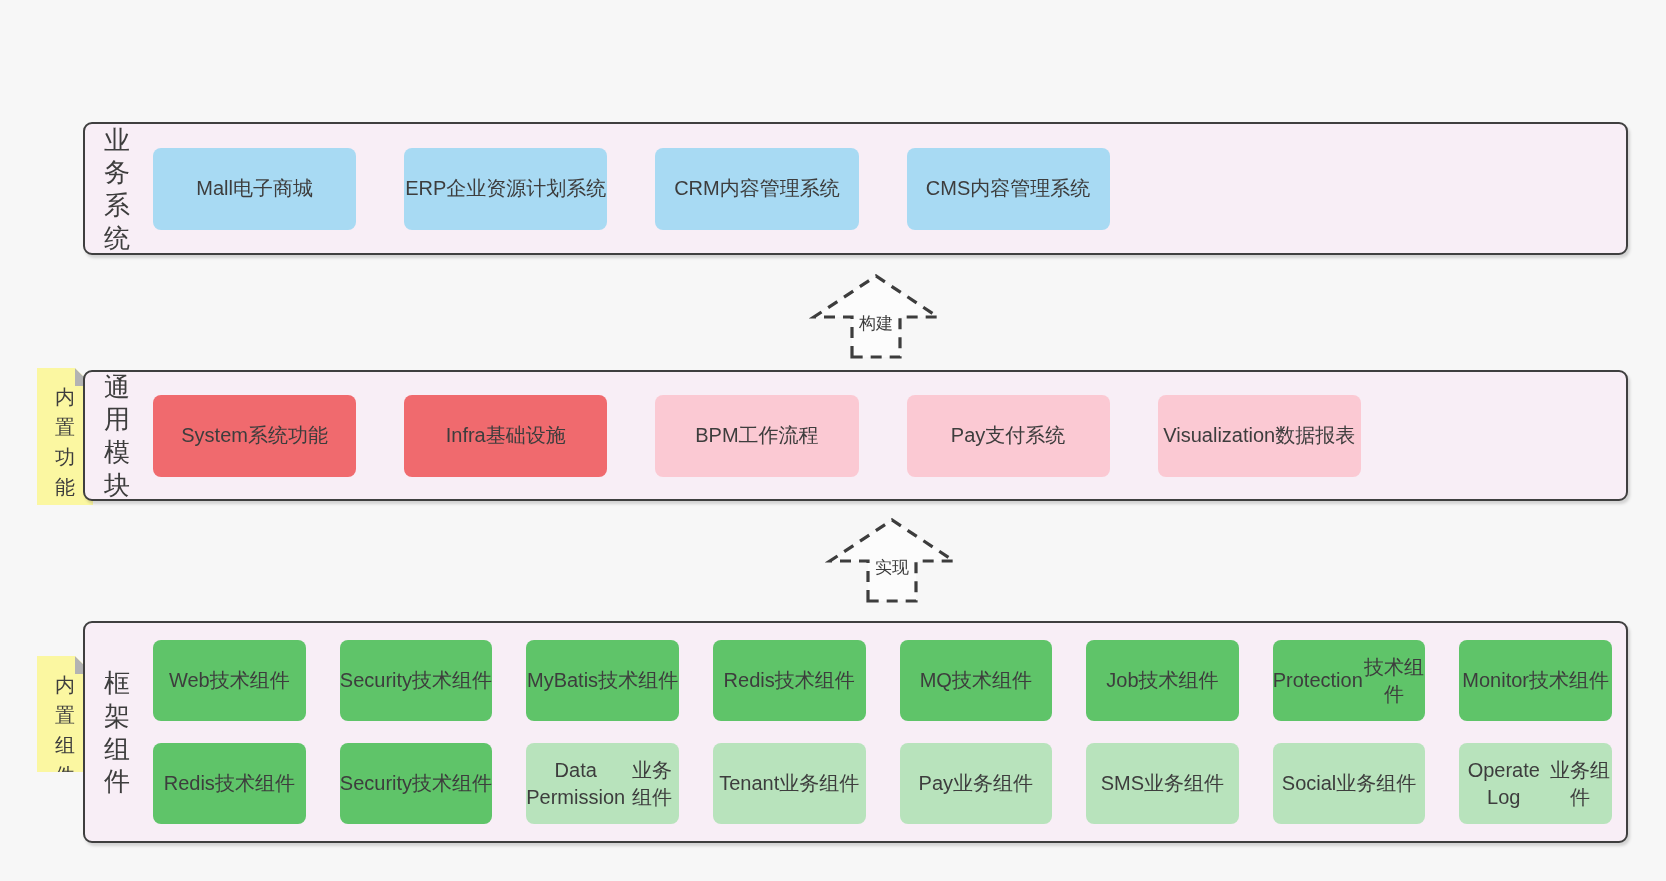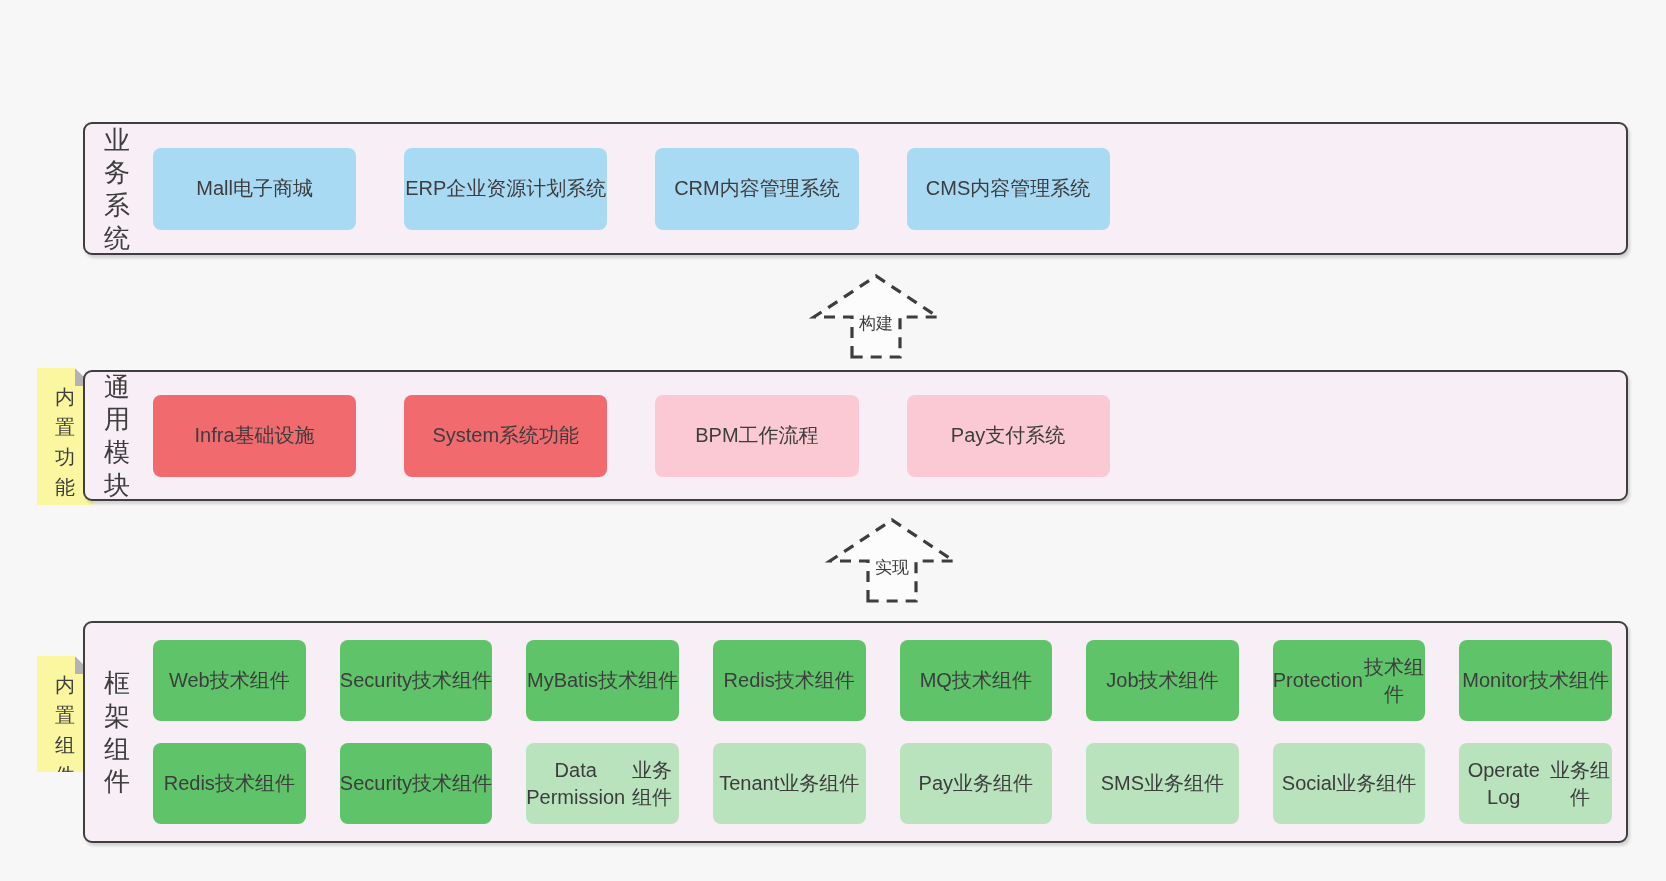--- a/index.html
+++ b/index.html
@@ -162,34 +162,38 @@
 
   <svg class="arrow arrow-1" width="140" height="90" viewBox="0 0 140 90">
     <path d="M46 86 L46 46 L8 46 L70 5 L132 46 L94 46 L94 86 Z"></path>
     <text x="70" y="58">构建</text>
   </svg>
 
   <section class="band band-2">
     <div class="vlabel">通用模块</div>
     <div class="boxes cols6">
       <div class="box red">
+        <span>System</span>
+        <span>系统功能</span>
+      </div>
+      <div class="box red">
         <span>Infra</span>
         <span>基础设施</span>
-      </div>
-      <div class="box red">
-        <span>System</span>
-        <span>系统功能</span>
       </div>
       <div class="box pink">
         <span>BPM</span>
         <span>工作流程</span>
       </div>
       <div class="box pink">
         <span>Pay</span>
         <span>支付系统</span>
+      </div>
+      <div class="box pink">
+        <span>Visualization</span>
+        <span>数据报表</span>
       </div>
     </div>
   </section>
 
   <svg class="arrow arrow-2" width="140" height="90" viewBox="0 0 140 90">
     <path d="M46 86 L46 46 L8 46 L70 5 L132 46 L94 46 L94 86 Z"></path>
     <text x="70" y="58">实现</text>
   </svg>
 
   <section class="band band-3">

